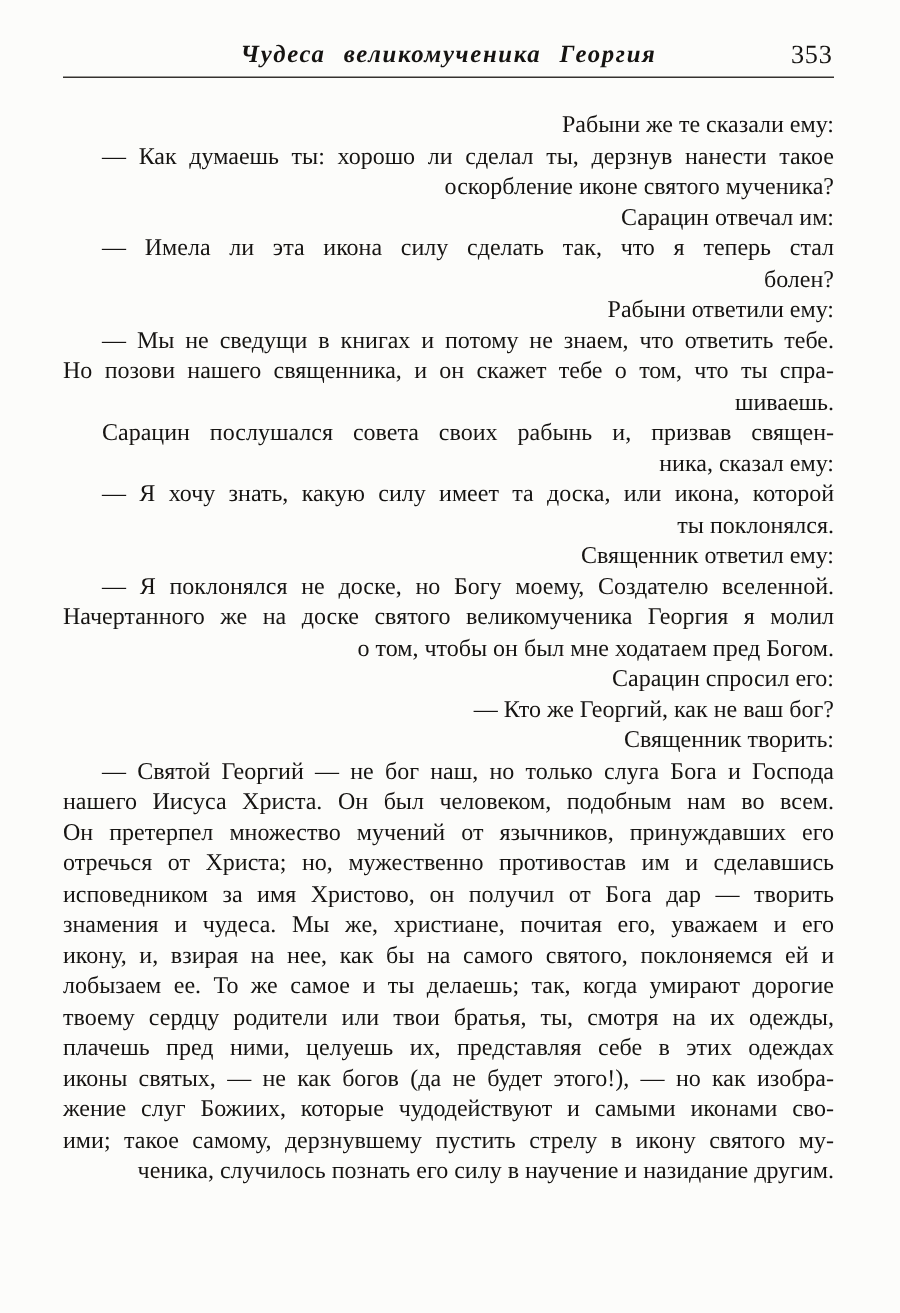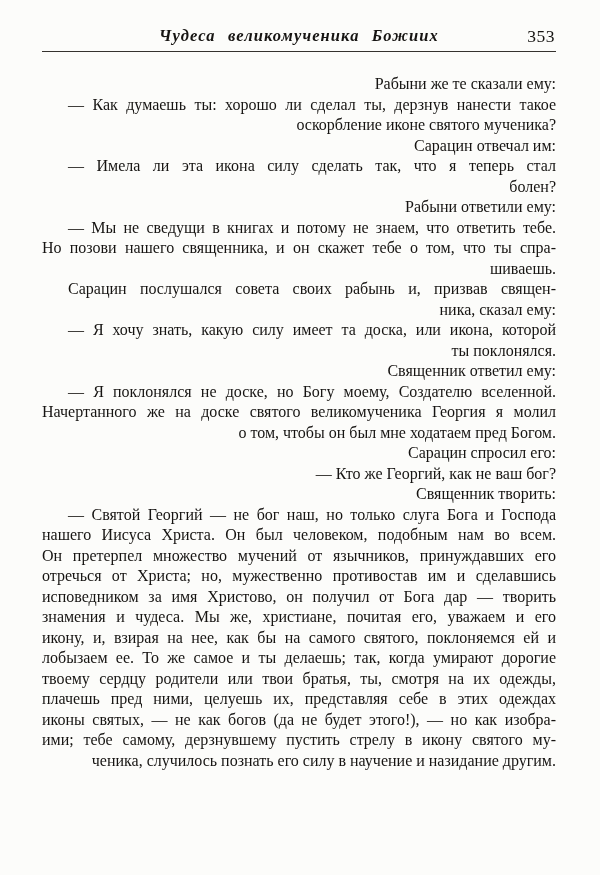--- a/index.html
+++ b/index.html
@@ -60,21 +60,21 @@
     text-align-last: justify;
     text-justify: inter-word;
   }
   .line.first { padding-left: 26px; }
 </style>
 </head>
 <body>
 
 <div class="page">
   <div class="running-header">
-    <div class="header-title">Чудеса великомученика Божиих</div>
+    <div class="header-title">Чудеса великомученика Георгия</div>
     <div class="page-number">353</div>
   </div>
   <div class="body-text">
       <div class="paragraph">
         <div class="line first">Рабыни же те сказали ему:</div>
       </div>
       <div class="paragraph">
         <div class="line first just">— Как думаешь ты: хорошо ли сделал ты, дерзнув нанести такое</div>
         <div class="line">оскорбление иконе святого мученика?</div>
       </div>
@@ -123,17 +123,18 @@
         <div class="line just">нашего Иисуса Христа. Он был человеком, подобным нам во всем.</div>
         <div class="line just">Он претерпел множество мучений от язычников, принуждавших его</div>
         <div class="line just">отречься от Христа; но, мужественно противостав им и сделавшись</div>
         <div class="line just">исповедником за имя Христово, он получил от Бога дар — творить</div>
         <div class="line just">знамения и чудеса. Мы же, христиане, почитая его, уважаем и его</div>
         <div class="line just">икону, и, взирая на нее, как бы на самого святого, поклоняемся ей и</div>
         <div class="line just">лобызаем ее. То же самое и ты делаешь; так, когда умирают дорогие</div>
         <div class="line just">твоему сердцу родители или твои братья, ты, смотря на их одежды,</div>
         <div class="line just">плачешь пред ними, целуешь их, представляя себе в этих одеждах</div>
         <div class="line just">иконы святых, — не как богов (да не будет этого!), — но как изобра-</div>
-        <div class="line just">ими; тебе самому, дерзнувшему пустить стрелу в икону святого му-</div>
+        <div class="line just">жение слуг Божиих, которые чудодействуют и самыми иконами сво-</div>
+        <div class="line just">ими; такое самому, дерзнувшему пустить стрелу в икону святого му-</div>
         <div class="line">ченика, случилось познать его силу в научение и назидание другим.</div>
       </div>
     </div>
 </div>
 
 </body></html>

